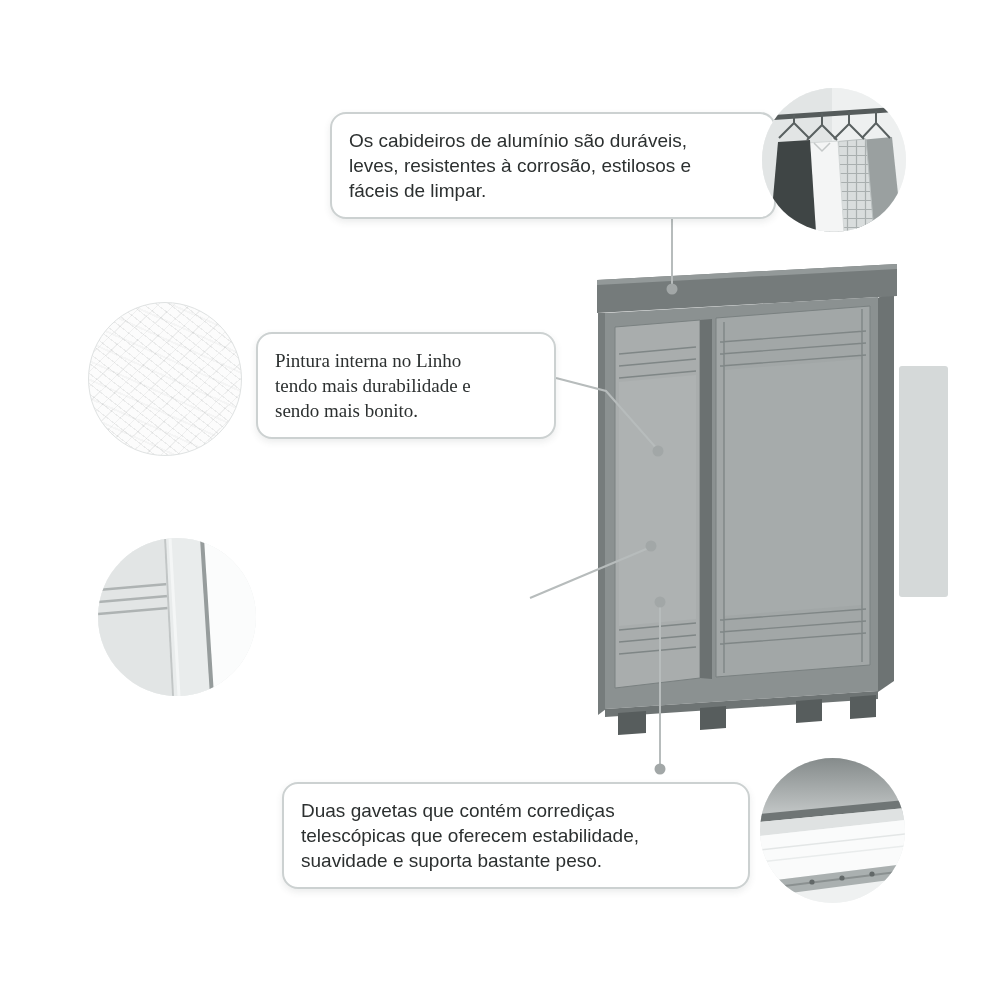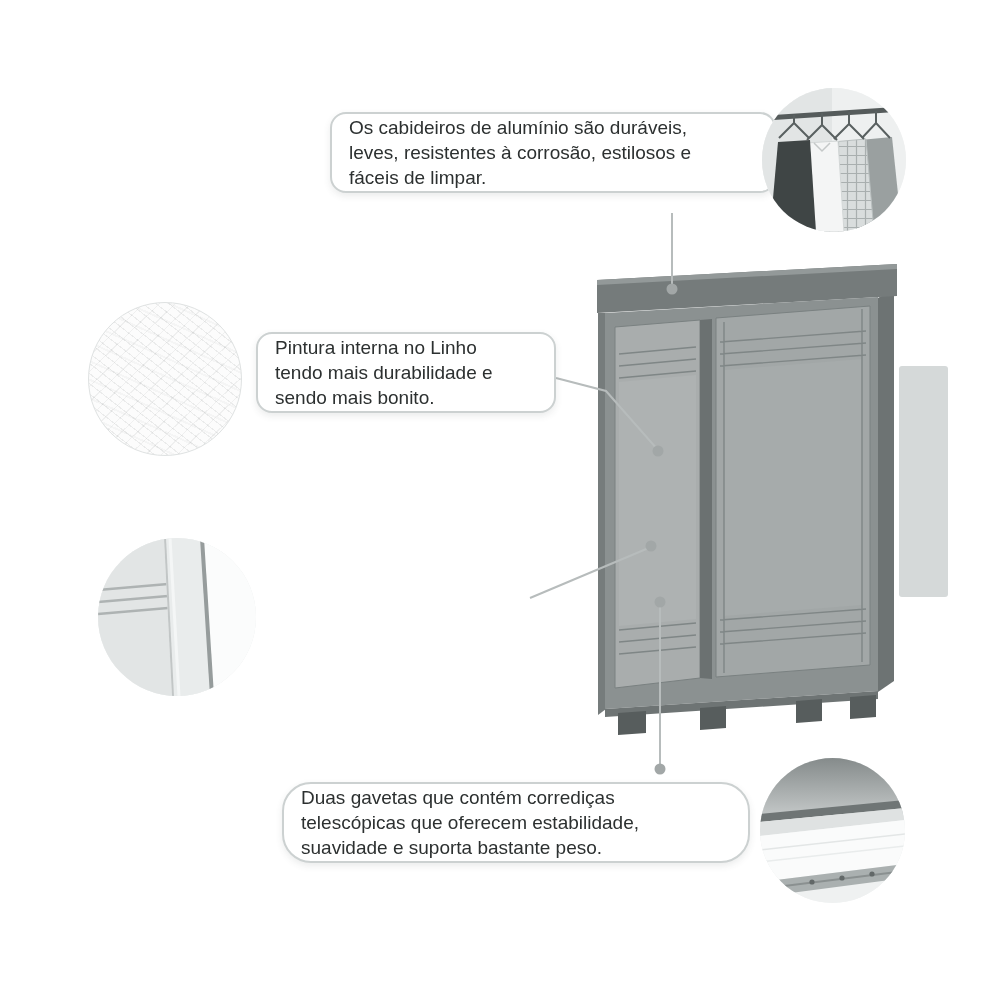--- a/index.html
+++ b/index.html
@@ -3,21 +3,21 @@
 <meta charset="utf-8">
 <style>
   html,body{margin:0;padding:0;background:#ffffff;}
   .canvas{
     position:relative;width:1000px;height:1000px;background:#ffffff;overflow:hidden;
     font-family:"Liberation Sans", sans-serif;
   }
   .scene{position:absolute;left:0;top:0;width:1000px;height:1000px;}
   .callout{
     position:absolute;background:#ffffff;border:2px solid #ccd1d1;border-radius:16px;
-    padding:1px 17px;box-shadow:0 3px 7px rgba(60,65,65,.10);box-sizing:border-box;
+    padding:14px 17px;box-shadow:0 3px 7px rgba(60,65,65,.10);box-sizing:border-box;
   }
   .callout p{
     margin:0;font-size:19px;line-height:25px;color:#2c3030;white-space:pre-line;
   }
   .photo{
     position:absolute;border-radius:50%;overflow:hidden;background:#f2f4f4;
   }
   .photo svg{display:block;}
   .texture{
     border:1px solid #dfe2e2;
@@ -82,28 +82,28 @@
       <circle cx="660" cy="769" r="5.5"></circle>
     </g>
   </svg>
 
   <div class="callout" style="left:330px;top:112px;width:446px;">
     <p>Os cabideiros de alumínio são duráveis,
 leves, resistentes à corrosão, estilosos e
 fáceis de limpar.</p>
   </div>
 
-  <div class="callout" style="left:256px;top:332px;width:300px;">
+  <div class="callout" style="left:256px;top:332px;width:300px;font-family:Liberation Serif, serif;">
     <p>Pintura interna no Linho
 tendo mais durabilidade e
 sendo mais bonito.</p>
   </div>
 
 
-  <div class="callout" style="left:282px;top:782px;width:468px;border-radius:29px;">
+  <div class="callout" style="left:282px;top:782px;width:468px;">
     <p>Duas gavetas que contém corrediças
 telescópicas que oferecem estabilidade,
 suavidade e suporta bastante peso.</p>
   </div>
 
   <div class="photo" style="left:762px;top:88px;width:144px;height:144px;">
     <svg viewBox="0 0 144 144" width="144" height="144">
       <defs>
         <pattern id="plaid" width="9" height="9" patternUnits="userSpaceOnUse">
           <rect width="9" height="9" fill="#d9dddd"></rect>

